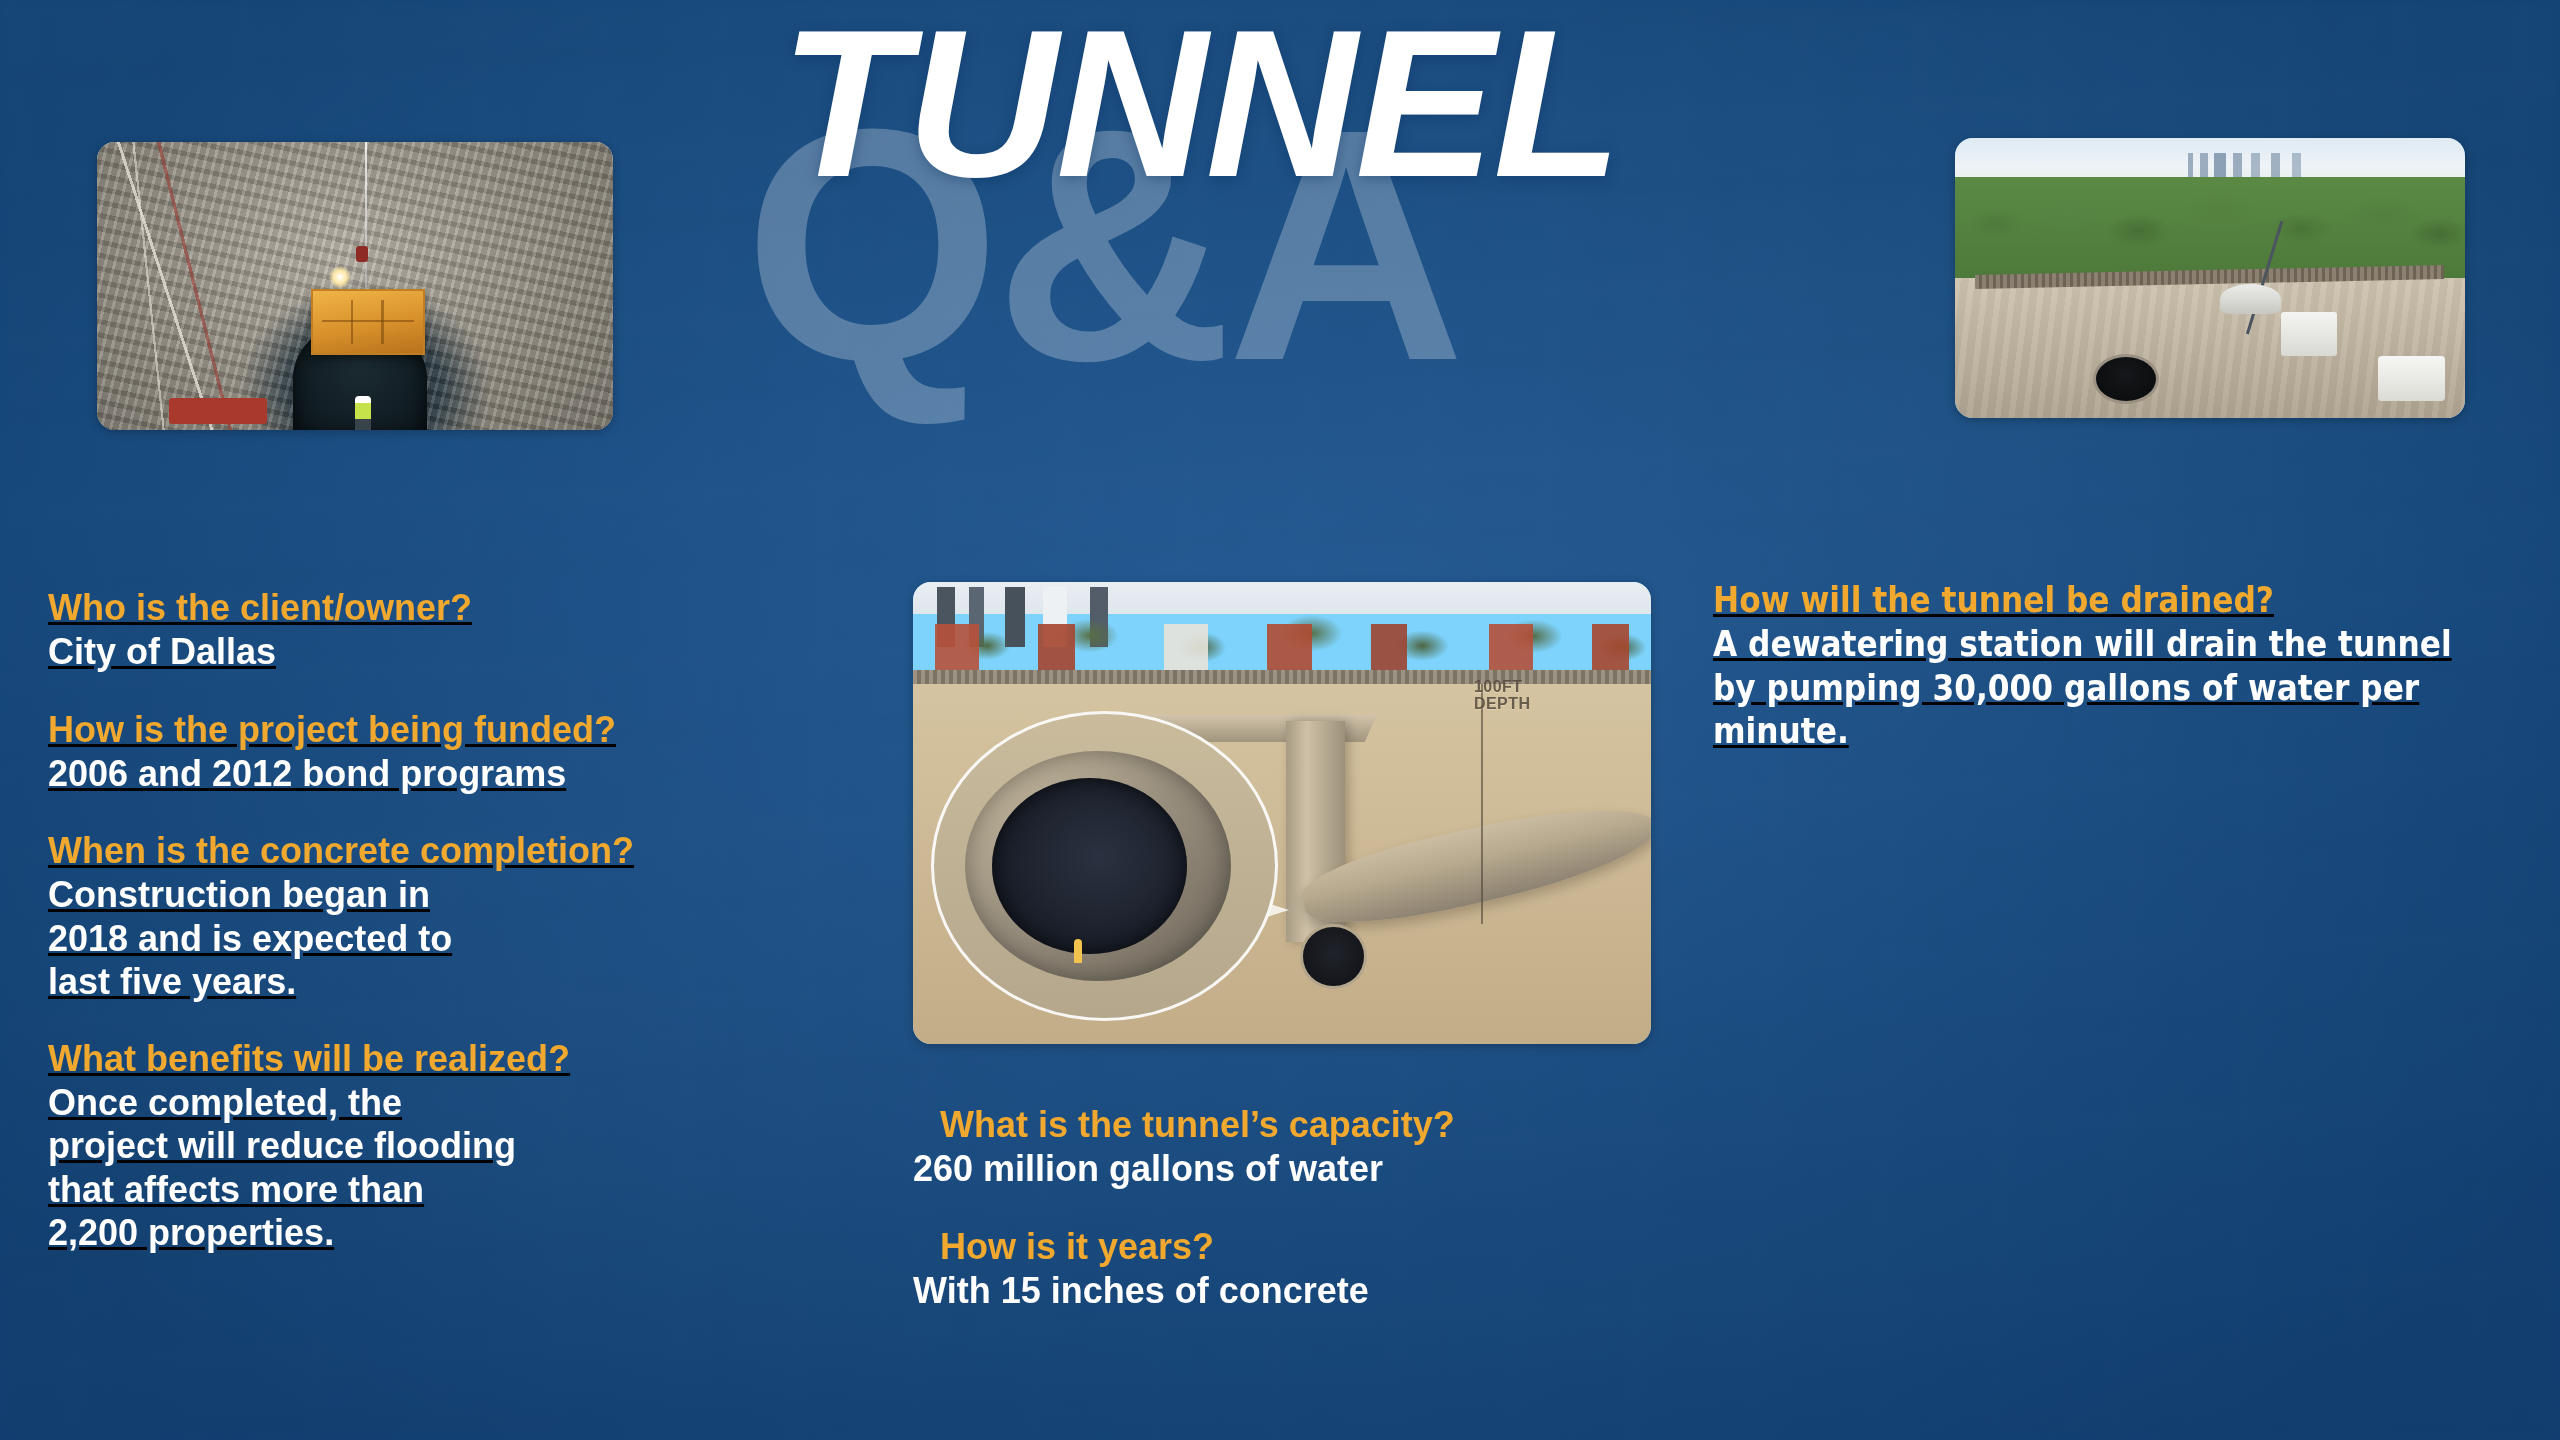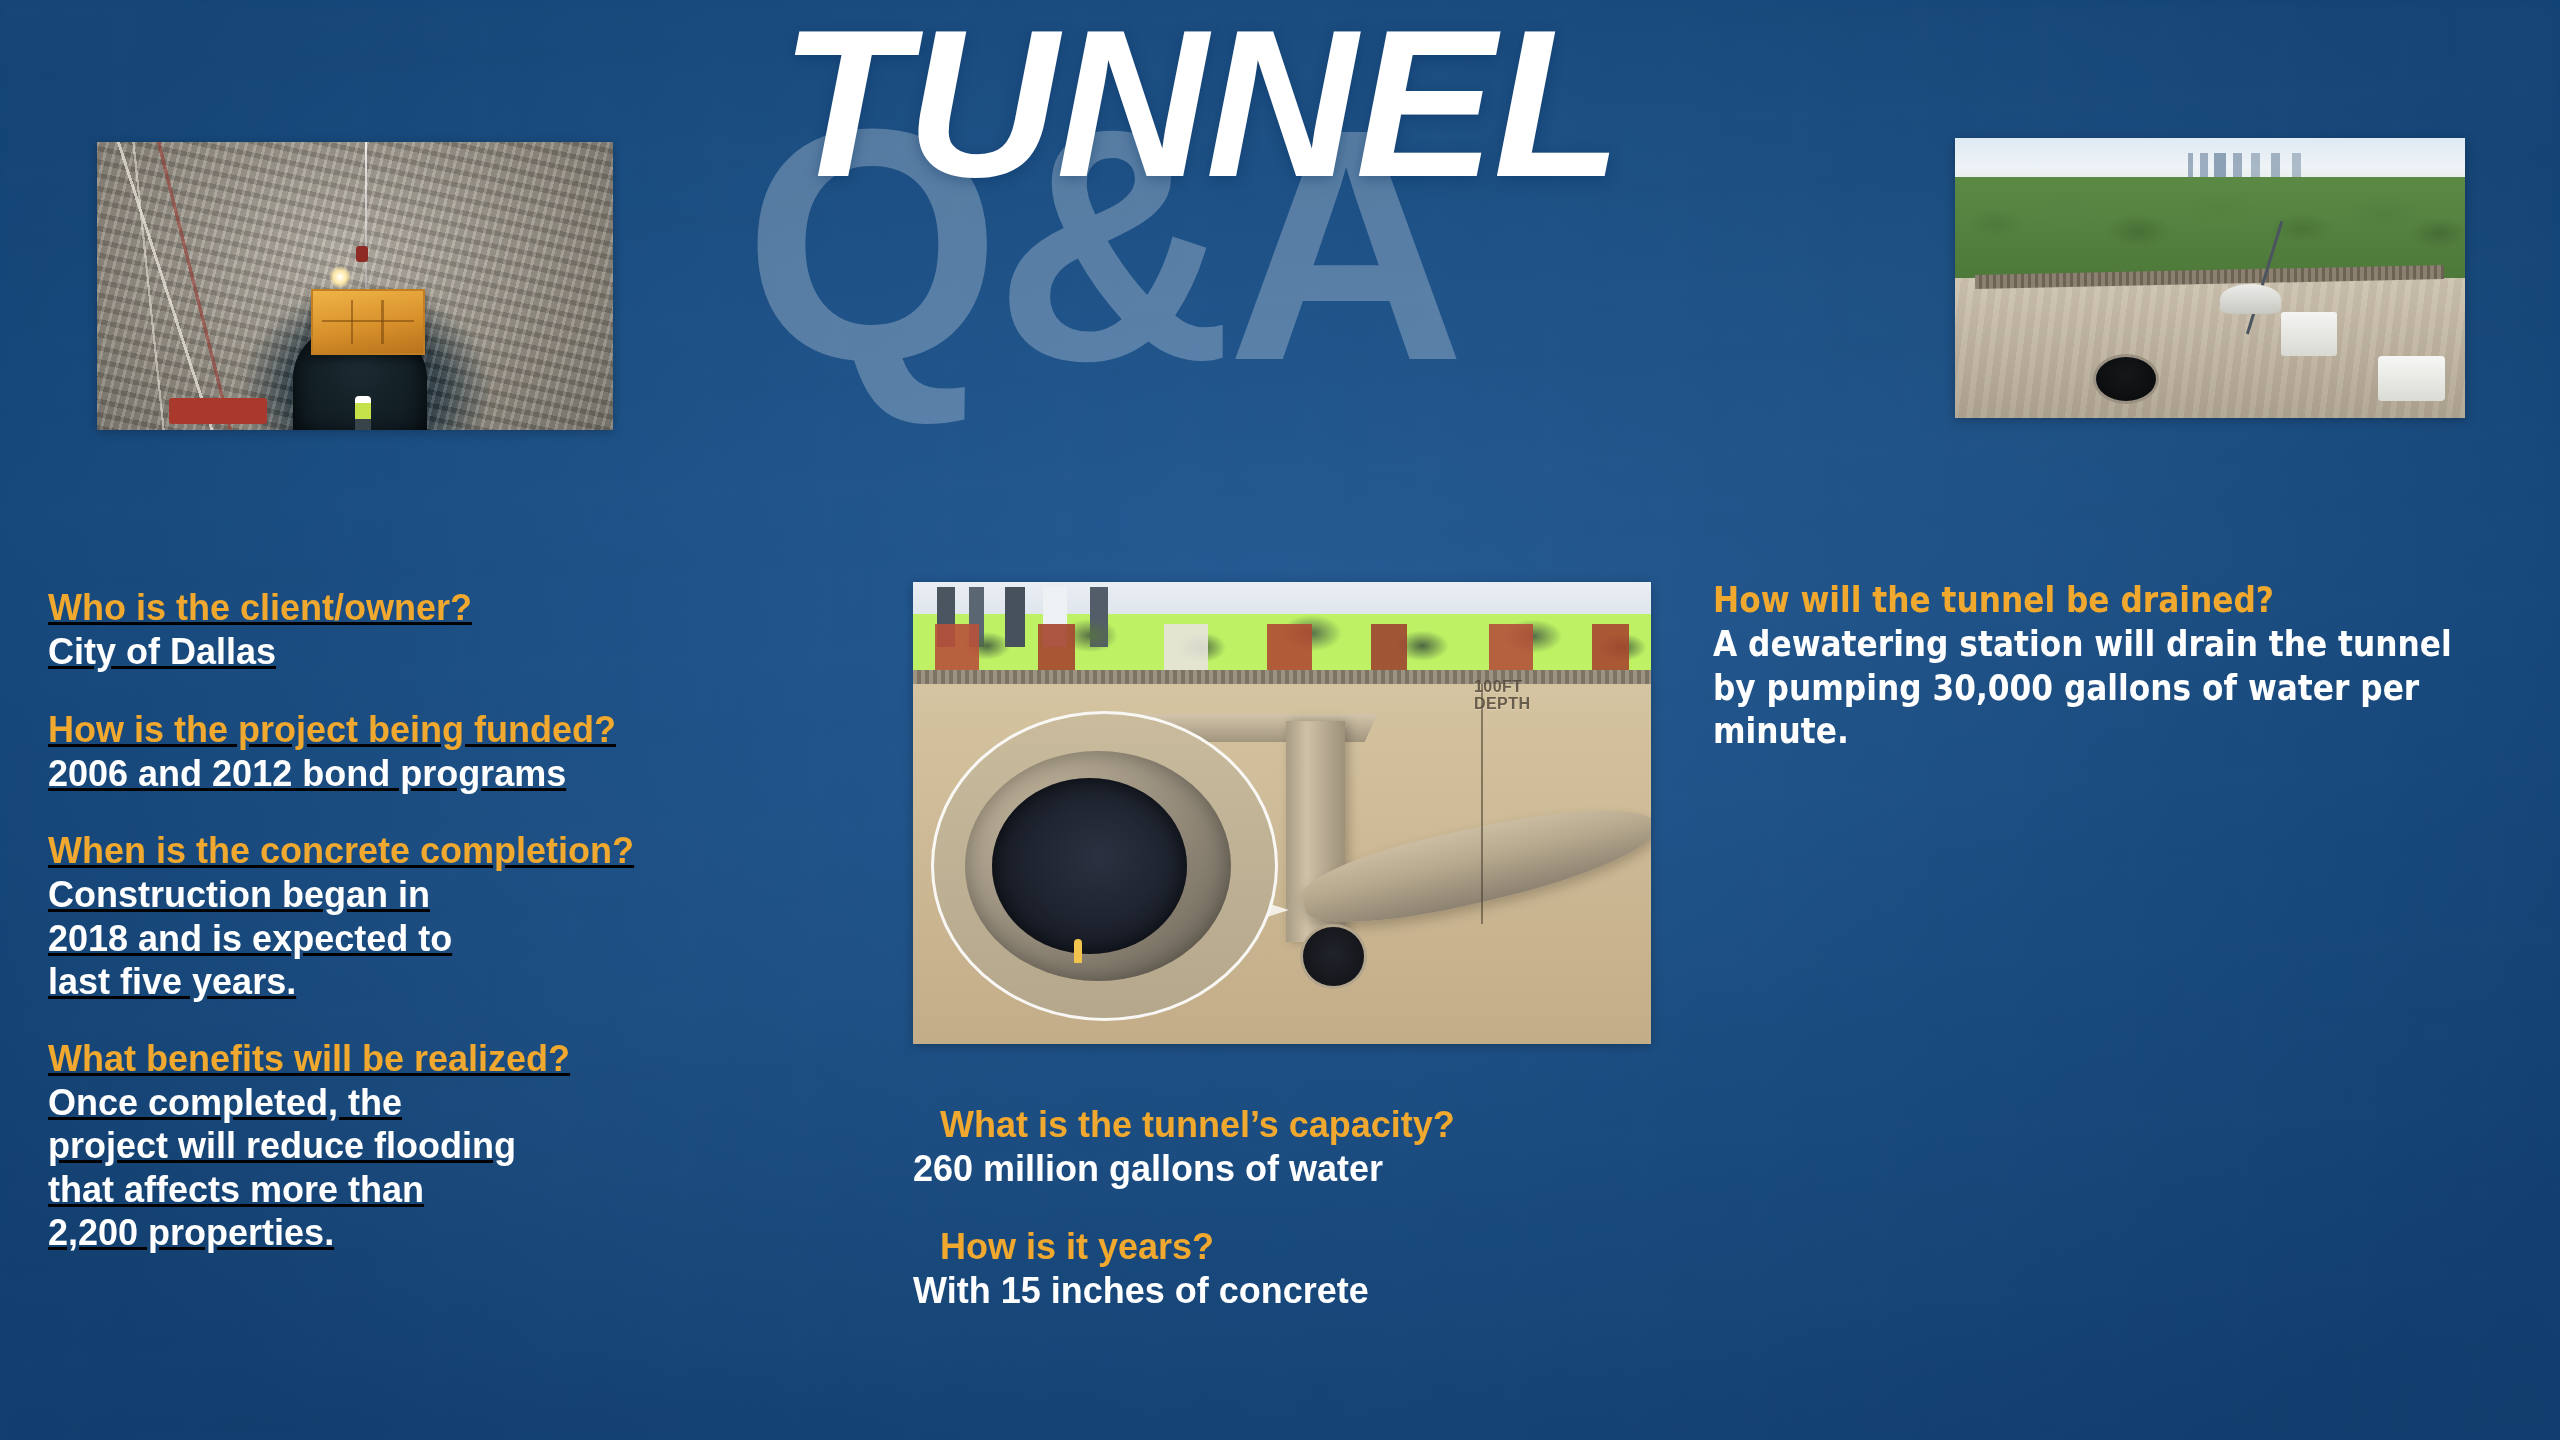--- a/index.html
+++ b/index.html
@@ -74,22 +74,23 @@
     color:#ffffff;
     line-height:1.05;
     white-space:nowrap;
     text-shadow:0 3px 14px rgba(0,40,85,.35);
   }
 
   
   .photo{
     position:absolute;
     overflow:hidden;
-    background:#bef264;
+    background:#7dd3fc;
     box-shadow:0 2px 10px rgba(0,0,0,.25);
+    border-radius:18px;
   }
   .photo .ph-layer{position:absolute;inset:0;}
 
   
   #photo-tunnel-face{left:97px;top:142px;width:516px;height:288px;}
   #photo-tunnel-face .rock{
     background:
       repeating-linear-gradient(104deg, rgba(255,255,255,.10) 0 3px, rgba(0,0,0,.10) 3px 9px),
       repeating-linear-gradient(12deg, rgba(0,0,0,.12) 0 5px, rgba(255,255,255,.07) 5px 13px),
       radial-gradient(ellipse 180px 150px at 52% 86%, #1d2a30 0%, #32424a 42%, rgba(0,0,0,0) 70%),
@@ -349,21 +350,21 @@
   
   #col-center{left:913px;top:1105px;width:760px;}
   #col-center .q{font-size:36px;margin-left:27px;}
   #col-center .a{font-size:36px;}
   #col-center .qa-item{margin-bottom:36px;}
 
   
   #col-right{left:1713px;top:580px;width:830px;}
   #col-right .q{font-size:36px;font-stretch:condensed;}
   #col-right .a{font-size:36px;font-stretch:condensed;}
-  #col-right .qa-item{margin-bottom:34px;}
+  #col-right .qa-item{margin-bottom:34px;text-decoration:underline;}
   #col-right .q,#col-right .a{
     font-family:"Liberation Sans Narrow","DejaVu Sans Condensed","Liberation Sans",sans-serif;
     transform:scaleX(.965);
     transform-origin:left center;
   }
 
   
   #halff-logo{
     position:absolute;left:2085px;top:1297px;
     display:flex;align-items:center;gap:22px;

